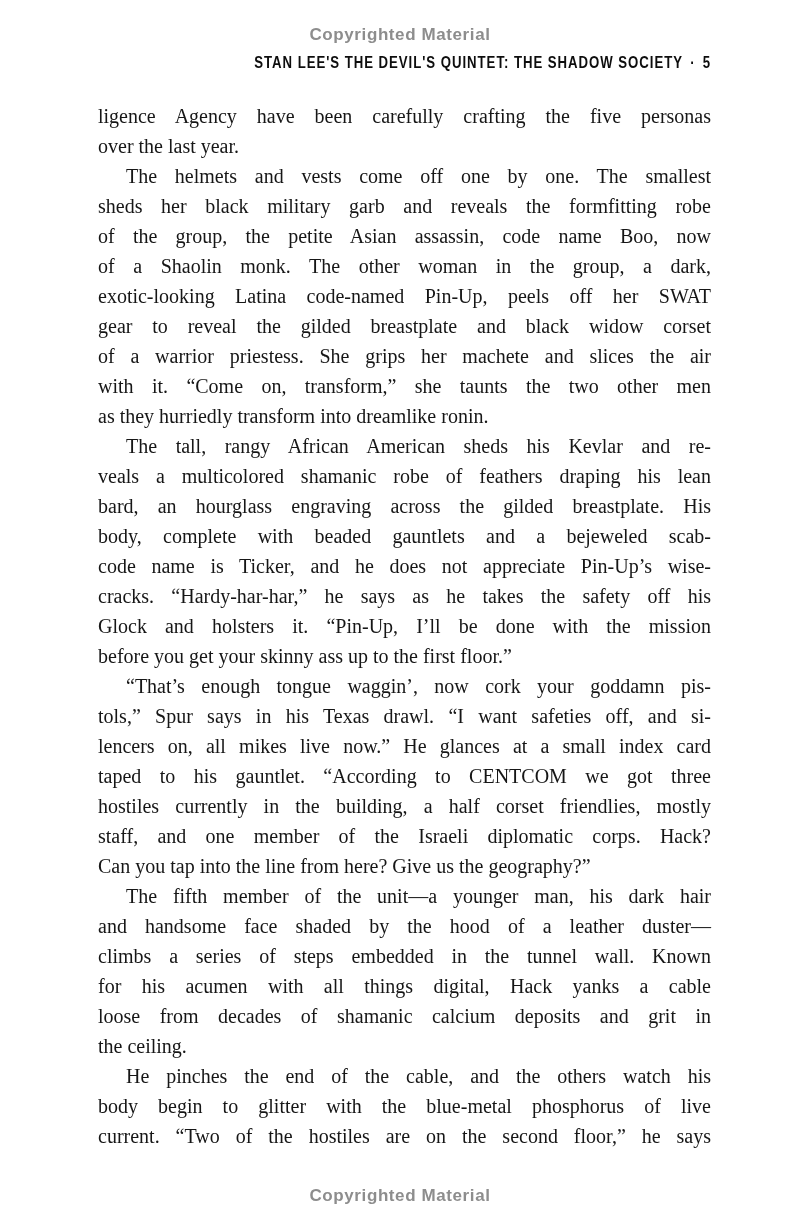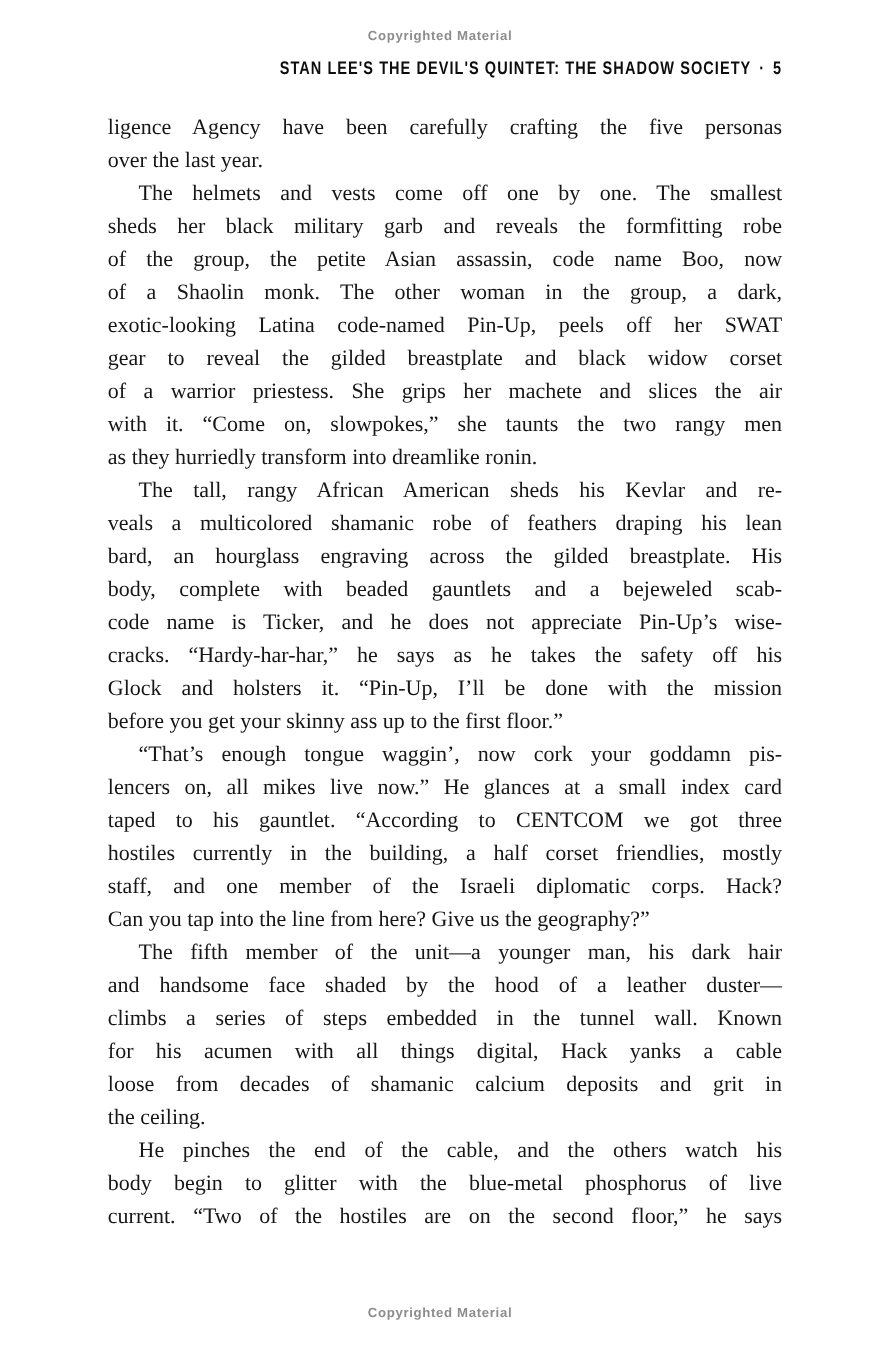--- a/index.html
+++ b/index.html
@@ -14,21 +14,21 @@
     background: var(--bg, #ffffff);
     overflow: hidden;
     font-family: "Liberation Serif", "DejaVu Serif", serif;
   }
   .watermark {
     position: absolute;
     left: 0;
     width: 100%;
     text-align: center;
     font-family: "Liberation Sans", "DejaVu Sans", sans-serif;
-    font-size: 12px;
+    font-size: 17px;
     font-weight: 600;
     letter-spacing: 0.6px;
     color: var(--watermark-color, #8d8d8d);
   }
   .watermark.top { top: 25px; }
   .watermark.bottom { top: 1186px; }
 
   .content {
     position: absolute;
     left: 98px;
@@ -104,35 +104,36 @@
           <div class="line lastline">over the last year.</div>
         </div>
         <div class="paragraph">
           <div class="line indent">The helmets and vests come off one by one. The smallest</div>
           <div class="line">sheds her black military garb and reveals the formfitting robe</div>
           <div class="line">of the group, the petite Asian assassin, code name Boo, now</div>
           <div class="line">of a Shaolin monk. The other woman in the group, a dark,</div>
           <div class="line">exotic-looking Latina code-named Pin-Up, peels off her SWAT</div>
           <div class="line">gear to reveal the gilded breastplate and black widow corset</div>
           <div class="line">of a warrior priestess. She grips her machete and slices the air</div>
-          <div class="line">with it. “Come on, slowpokes,” she taunts the two rangy men</div>
+          <div class="line">with it. “Come on, transform,” she taunts the two other men</div>
           <div class="line lastline">as they hurriedly transform into dreamlike ronin.</div>
         </div>
         <div class="paragraph">
           <div class="line indent">The tall, rangy African American sheds his Kevlar and re-</div>
           <div class="line">veals a multicolored shamanic robe of feathers draping his lean</div>
           <div class="line">bard, an hourglass engraving across the gilded breastplate. His</div>
           <div class="line">body, complete with beaded gauntlets and a bejeweled scab-</div>
           <div class="line">code name is Ticker, and he does not appreciate Pin-Up’s wise-</div>
           <div class="line">cracks. “Hardy-har-har,” he says as he takes the safety off his</div>
           <div class="line">Glock and holsters it. “Pin-Up, I’ll be done with the mission</div>
           <div class="line lastline">before you get your skinny ass up to the first floor.”</div>
         </div>
         <div class="paragraph">
           <div class="line indent">“That’s enough tongue waggin’, now cork your goddamn pis-</div>
+          <div class="line">tols,” Spur says in his Texas drawl. “I want safeties off, and si-</div>
           <div class="line">lencers on, all mikes live now.” He glances at a small index card</div>
           <div class="line">taped to his gauntlet. “According to CENTCOM we got three</div>
           <div class="line">hostiles currently in the building, a half corset friendlies, mostly</div>
           <div class="line">staff, and one member of the Israeli diplomatic corps. Hack?</div>
           <div class="line lastline">Can you tap into the line from here? Give us the geography?”</div>
         </div>
         <div class="paragraph">
           <div class="line indent">The fifth member of the unit—a younger man, his dark hair</div>
           <div class="line">and handsome face shaded by the hood of a leather duster—</div>
           <div class="line">climbs a series of steps embedded in the tunnel wall. Known</div>

